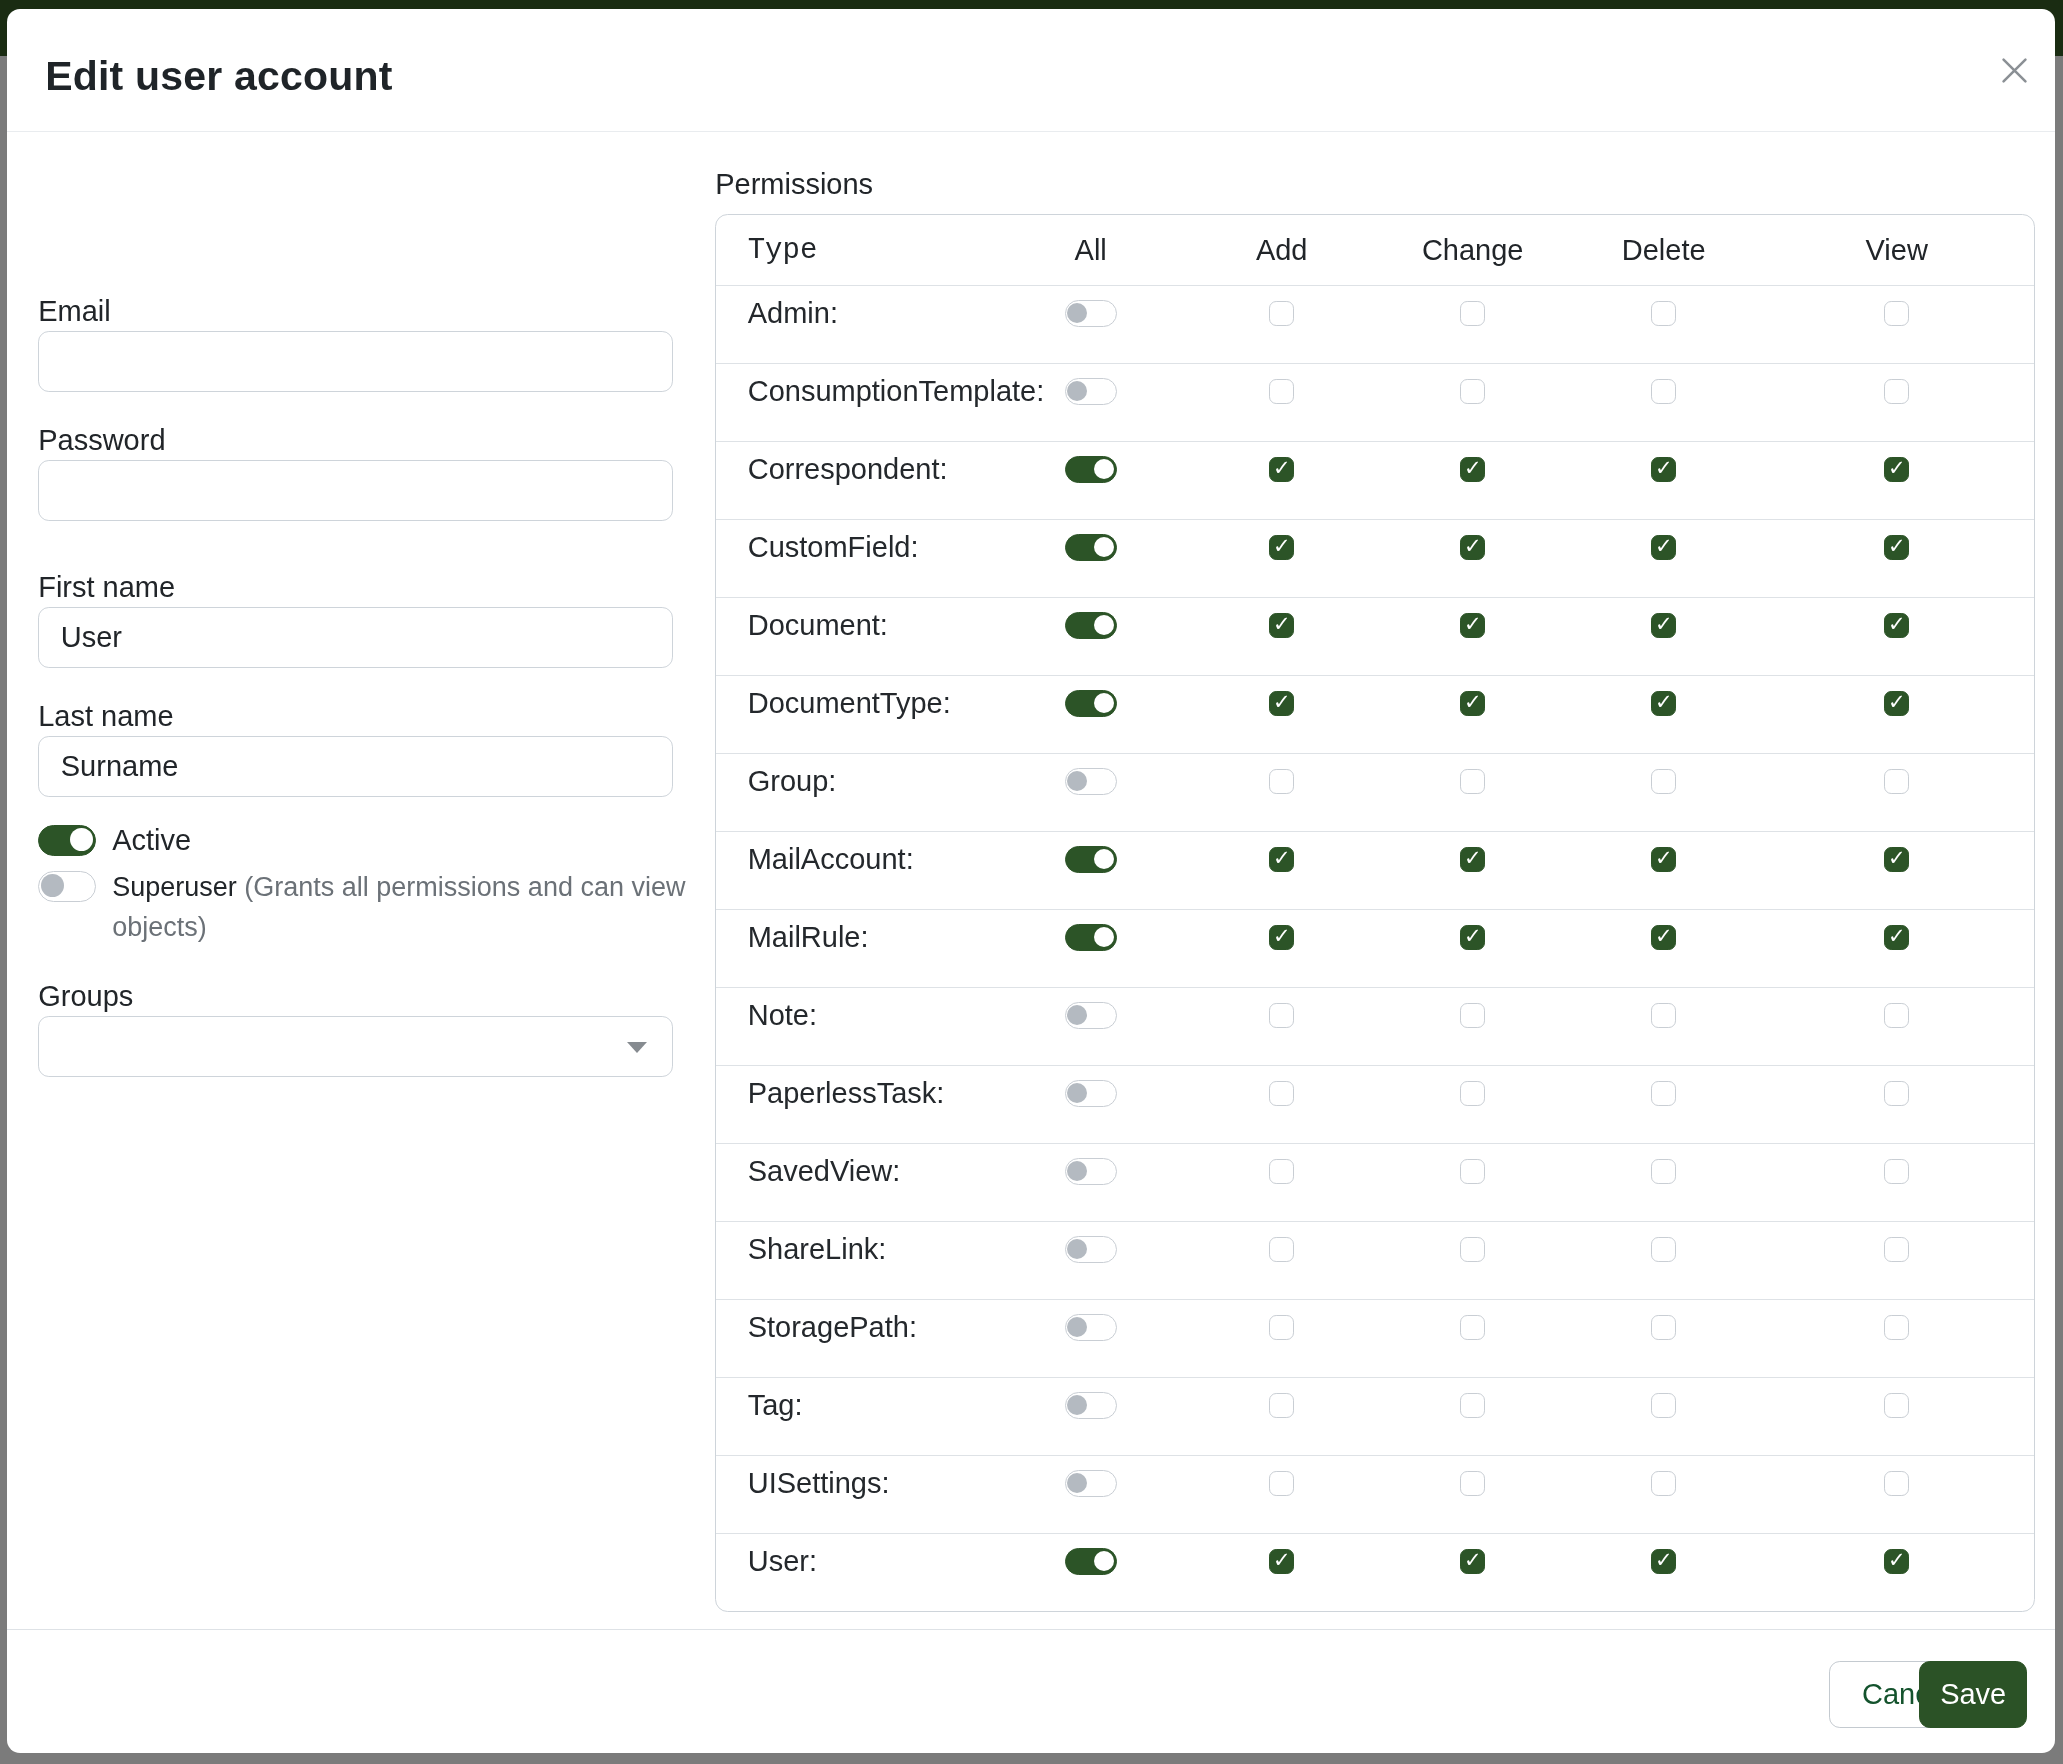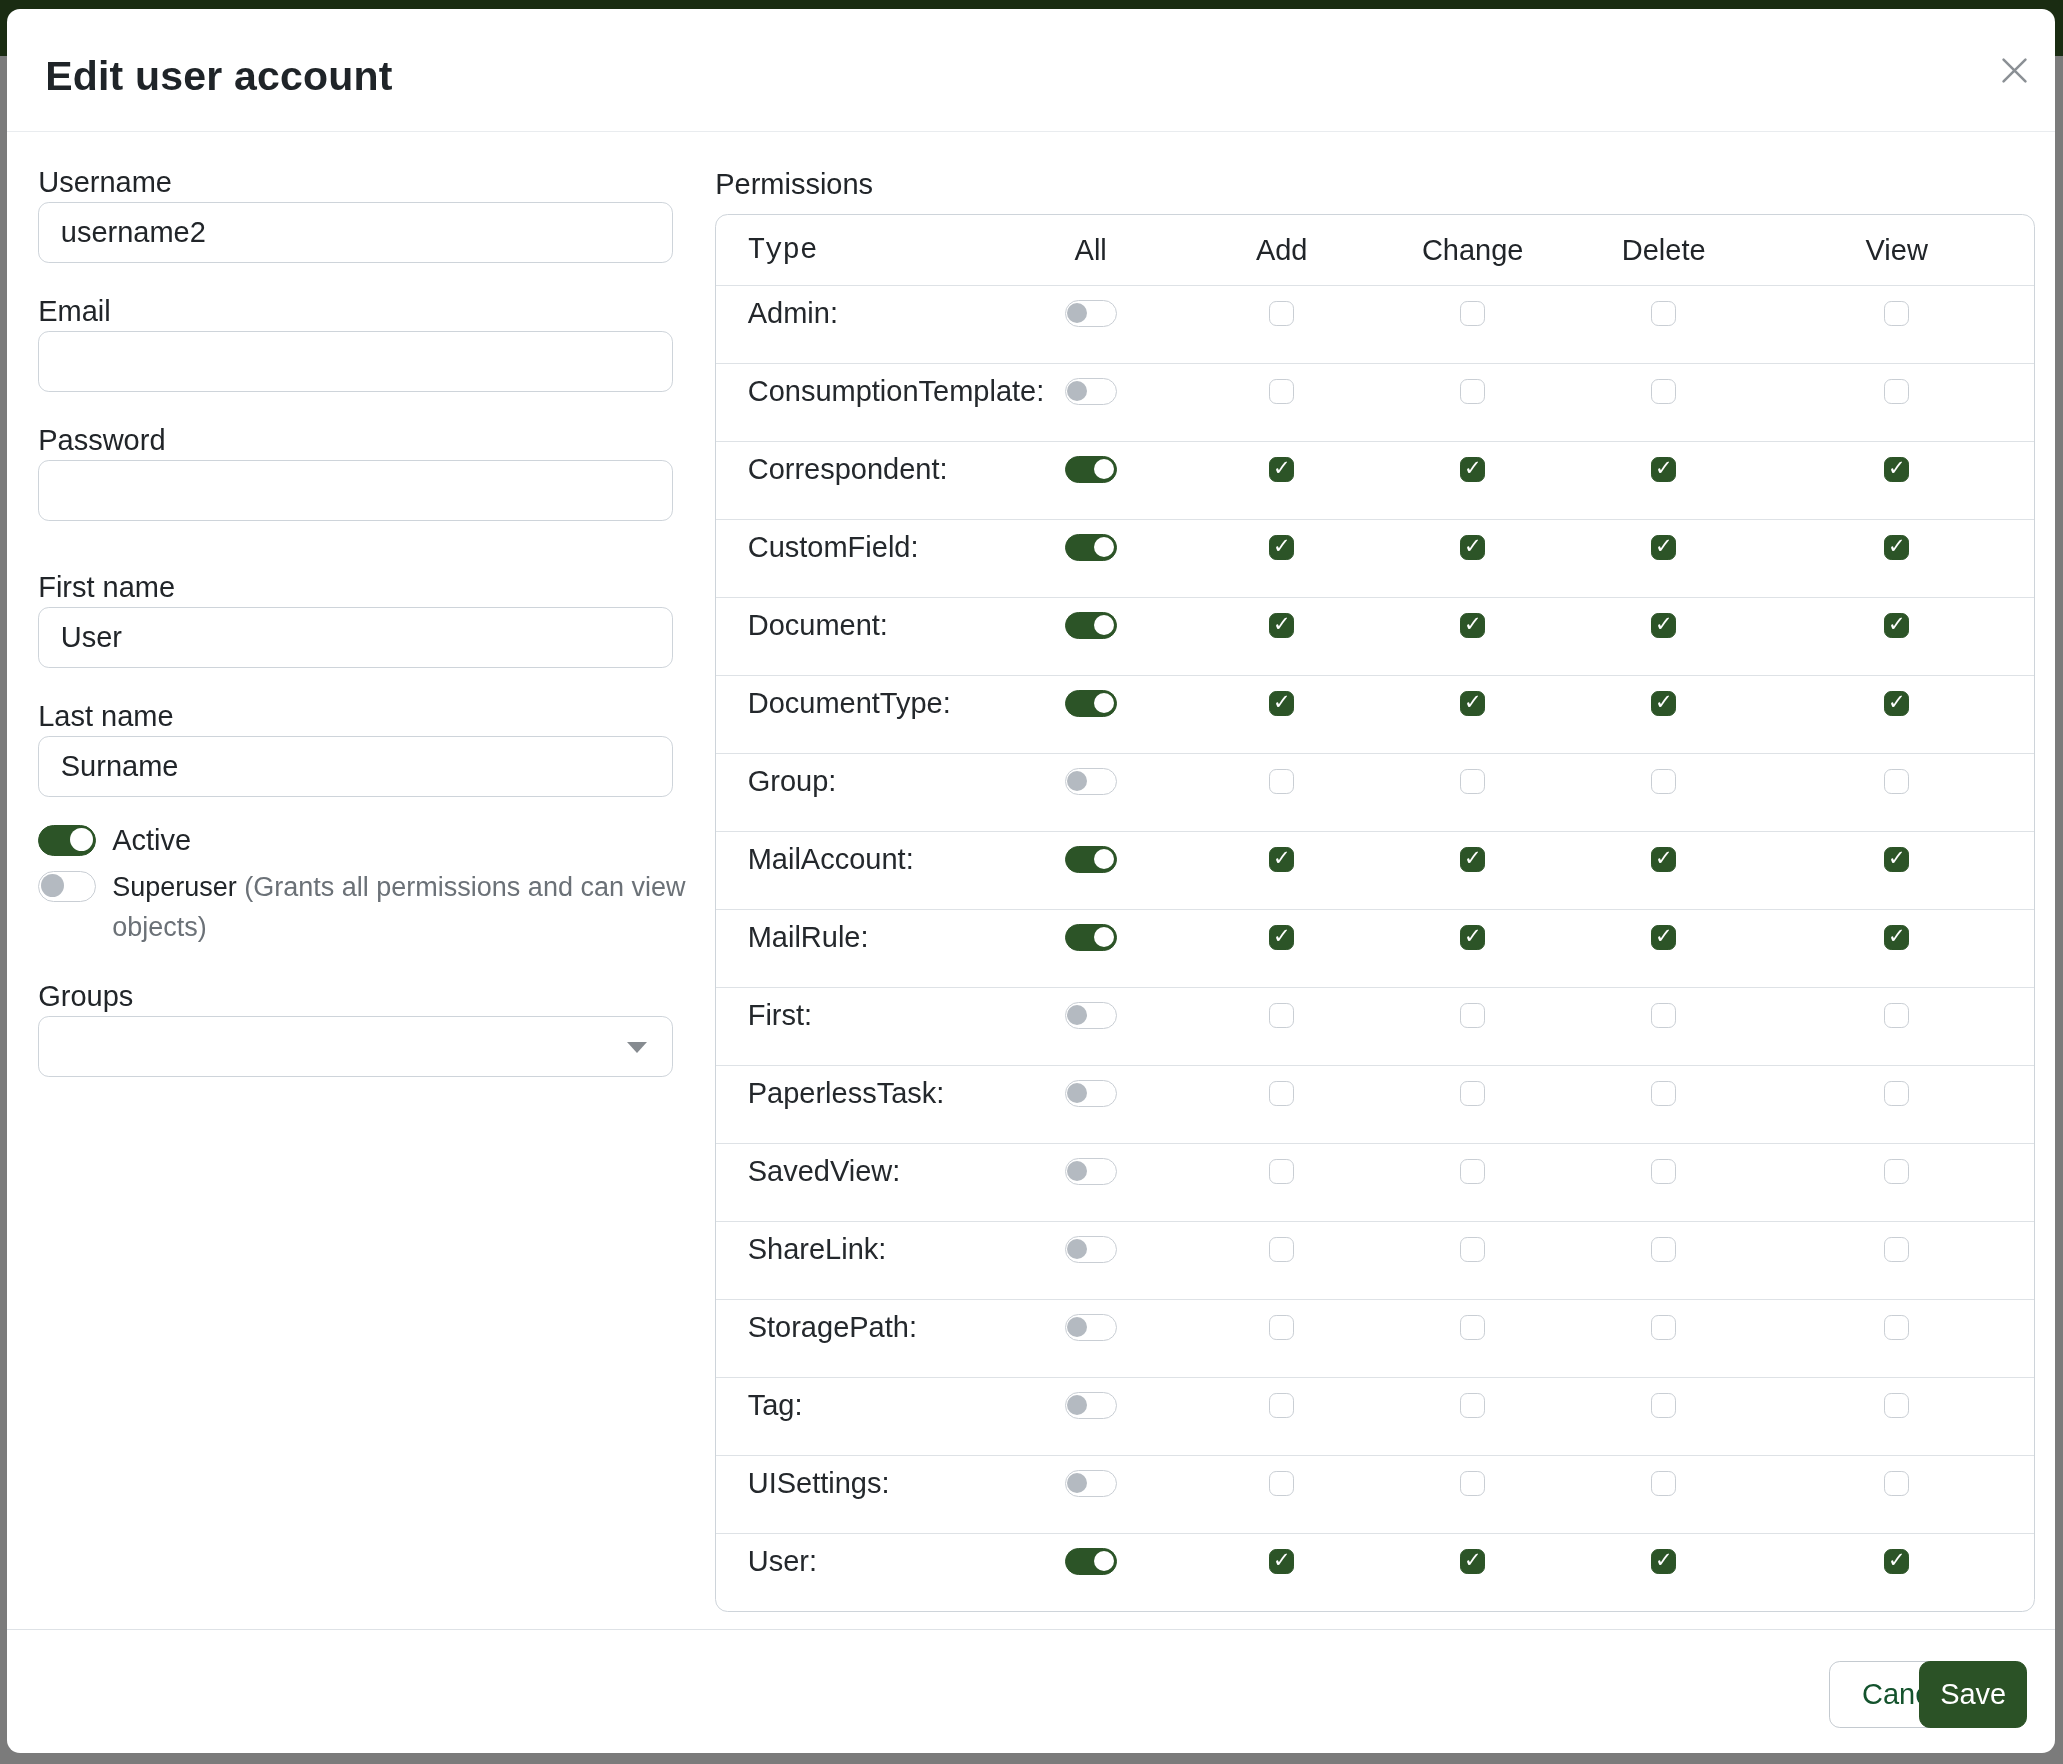--- a/index.html
+++ b/index.html
@@ -88,24 +88,20 @@
 <div class="backdrop-top"></div>
 
 <div class="modal">
 
   <h1 class="modal-title">Edit user account</h1>
   <svg class="close-btn" viewBox="0 0 34 34">
     <path d="M5 5 L29 29 M29 5 L5 29" stroke="#8b9095" stroke-width="2.8" stroke-linecap="round" fill="none"></path>
   </svg>
   <div class="header-divider"></div>
 
-  <div class="field f-username">
-    <span class="lbl">Username</span>
-    <input type="text" value="username2" style="">
-  </div>
 
   <div class="field f-email">
     <span class="lbl">Email</span>
     <input type="text" value="" style="">
   </div>
 
   <div class="field f-password">
     <span class="lbl">Password</span>
     <input type="password" value="" style="">
   </div>
@@ -393,21 +389,21 @@
           </div>
     <div class="perm-cell">
             <div class="checkbox checked">
               <span class="check">✓</span>
             </div>
           </div>
     <div></div>
   </div>
 
   <div class="perm-grid perm-row">
-    <div class="perm-type">First:</div>
+    <div class="perm-type">Note:</div>
     <div class="perm-cell">
             <div class="toggle">
               <div class="knob"></div>
             </div>
           </div>
     <div class="perm-cell">
             <div class="checkbox"></div>
           </div>
     <div class="perm-cell">
             <div class="checkbox"></div>

